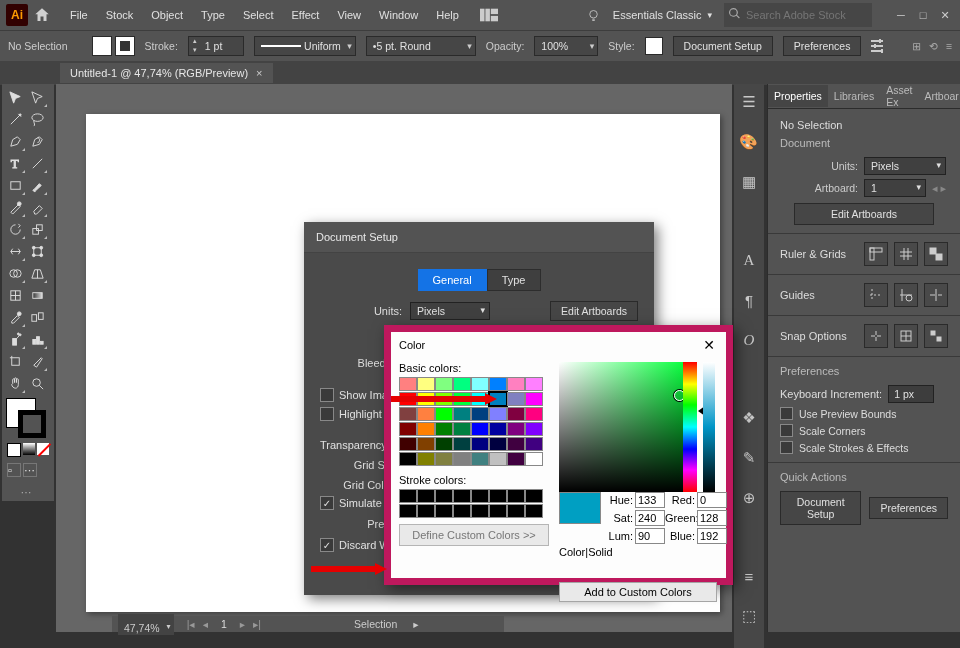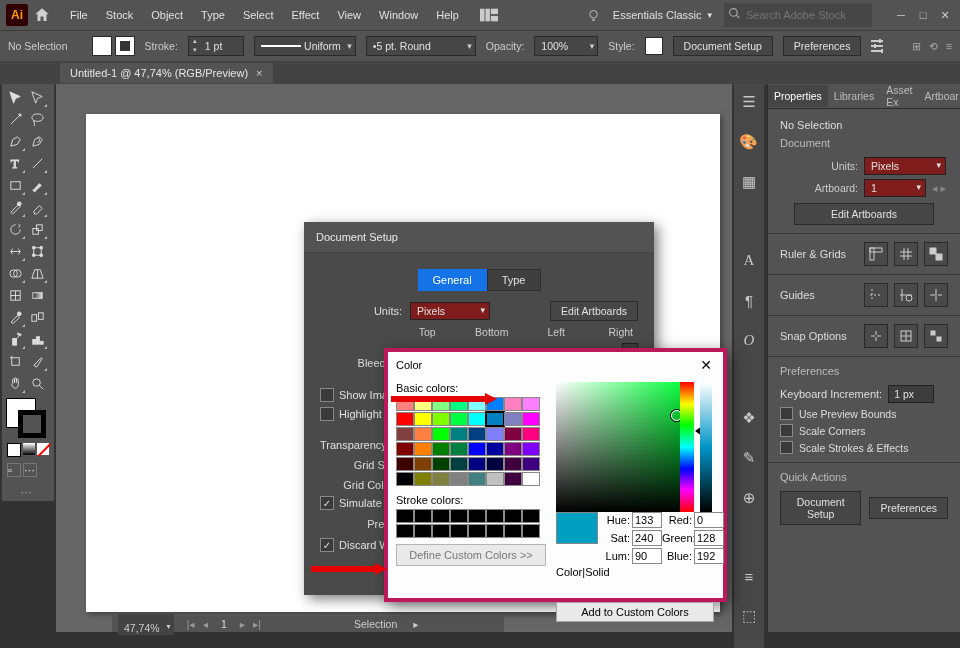--- a/index.html
+++ b/index.html
@@ -44,21 +44,21 @@
 .rpanels .micon{width:30px;height:24px;display:flex;align-items:center;justify-content:center;color:#c8c8c8;font-size:15px}
 .rpanels .gap{height:22px}
 .panel{position:absolute;right:0;top:0;width:192px;bottom:0;background:#535353;border-left:1px solid #2c2c2c}
 .ptabs{display:flex;height:24px;border-bottom:1px solid #2c2c2c;font-size:10.5px;align-items:center}
 .ptabs span{padding:5px 6px;color:#bbb}
 .ptabs span.act{background:#454545;color:#fff}
 .panel .body{padding:10px 12px;font-size:11px;color:#ddd}
 .sect{color:#bbb;margin:6px 0 8px}
 .prow{display:flex;align-items:center;margin:4px 0;gap:6px}
 .prow .l{width:78px;text-align:right;color:#ccc;font-size:10.5px}
-.psel{background:#7f1d1d;border:1px solid #222;color:#e0e0e0;padding:2px 16px 2px 6px;font-size:10.5px;position:relative}
+.psel{background:#404040;border:1px solid #222;color:#e0e0e0;padding:2px 16px 2px 6px;font-size:10.5px;position:relative}
 .psel::after{content:"▾";position:absolute;right:4px;font-size:9px}
 .pbtn{background:#464646;border:1px solid #2a2a2a;padding:4px 10px;font-size:10.5px;color:#e0e0e0;text-align:center;width:72px}
 .pbtn.wide{width:118px}
 .sep{height:1px;background:#393939;margin:8px -12px}
 .iconrow{display:flex;gap:6px;margin-left:auto}
 .ibox{width:22px;height:22px;border:1px solid #2a2a2a;background:#494949;display:flex;align-items:center;justify-content:center}
 .ibox svg{width:14px;height:14px;stroke:#ccc;fill:none}
 .cb{display:flex;align-items:center;gap:6px;margin:4px 0;font-size:10.5px}
 .cb .box{width:11px;height:11px;border:1px solid #888;background:#3a3a3a}
 .txtin{background:#3d3d3d;border:1px solid #222;color:#e0e0e0;padding:2px 5px;width:34px;font-size:10.5px}
@@ -74,21 +74,21 @@
 .bleed-hdr{display:flex;margin-left:90px;gap:30px;font-size:10.5px;color:#ccc}
 .bleed-hdr span{width:54px;text-align:center}
 .bspin{display:flex;align-items:center;background:#3d3d3d;border:1px solid #222;height:20px;width:54px}
 .bspin .ud{width:12px;display:flex;flex-direction:column;border-right:1px solid #222}
 .bspin .ud div{height:9px;font-size:7px;line-height:8px;text-align:center;color:#ccc}
 .bspin span{padding:0 4px;font-size:10.5px}
 .link{width:16px;height:38px;border:1px solid #222;background:#3d3d3d;display:flex;align-items:center;justify-content:center;margin-left:4px;font-size:11px}
 .dscb{display:flex;align-items:center;gap:5px;margin:5px 0}
 .dscb .b{width:12px;height:12px;border:1px solid #888;background:#3a3a3a;display:flex;align-items:center;justify-content:center;font-size:10px;color:#e0e0e0}
 
-.cp{position:absolute;left:384px;top:264px;width:335px;height:246px;background:#fdfdfd;border:4px solid #be185d;box-shadow:4px 4px 14px rgba(0,0,0,.5);color:#000}
+.cp{position:absolute;left:384px;top:241px;width:335px;height:246px;background:#fdfdfd;border:7px solid #be185d;box-shadow:4px 4px 14px rgba(0,0,0,.5);color:#000}
 .cp .tt{padding:4px 8px;font-size:11px;display:flex;align-items:center}
 .cp .tt .x{margin-left:auto;width:18px;height:18px;display:flex;align-items:center;justify-content:center;font-size:14px}
 .cp .bd{padding:4px 8px 8px;display:flex;gap:10px}
 .cp .left{width:152px}
 .cp label{font-size:11px;color:#000}
 .cgrid{display:grid;grid-template-columns:repeat(8,17px);gap:1px;margin-top:3px}
 .cgrid div{width:16px;height:12px;border:1px solid #888}
 .cgrid div.sel{outline:2px solid #000;outline-offset:-1px}
 .custgrid{display:grid;grid-template-columns:repeat(8,17px);gap:1px;margin-top:3px}
 .custgrid div{width:16px;height:12px;border:1px solid #888;background:#000}

